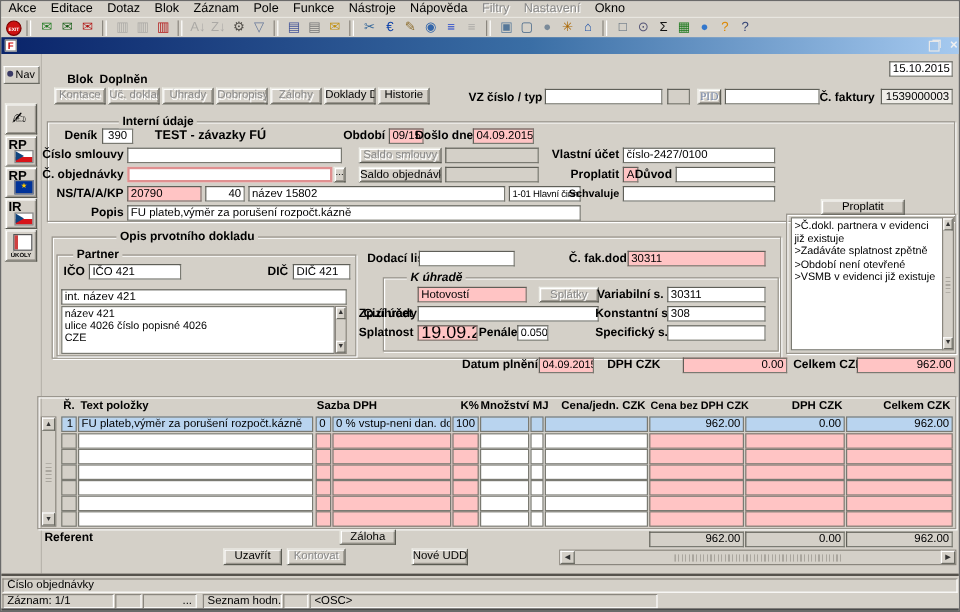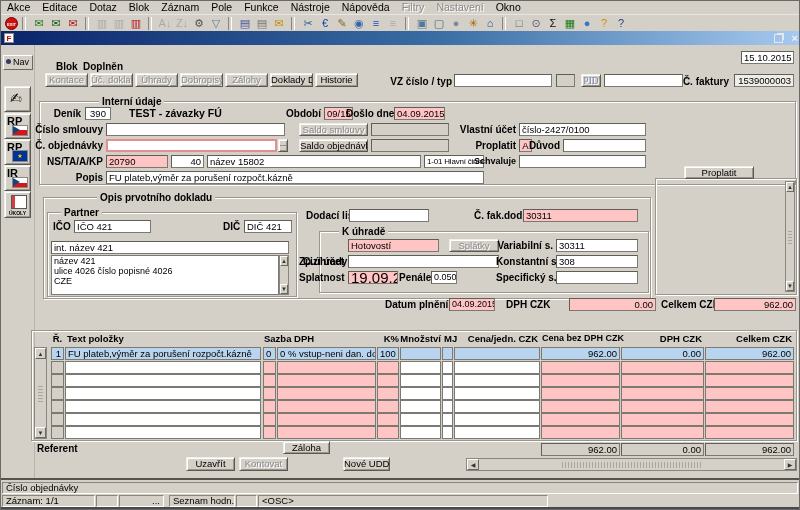--- a/index.html
+++ b/index.html
@@ -213,20 +213,26 @@
   <div class="fld" style="left:206px;top:154px;width:214px;">název 15802</div>
   <div class="fld" style="left:423px;top:154px;width:60px;font-size:8px;letter-spacing:-0.2px;">1-01 Hlavní činnost</div>
   <span class="lbl r" style="left:470px;top:154px;width:45px;font-size:9px;">Schvaluje</span>
   <div class="fld" style="left:518px;top:154px;width:127px;"></div>
 
   <span class="lbl r" style="left:60px;top:170px;width:42px;">Popis</span>
   <div class="fld" style="left:105px;top:170px;width:378px;">FU plateb,výměr za porušení rozpočt.kázně</div>
 
   <div class="btn" style="left:683px;top:165px;width:70px;height:13px;z-index:3;">Proplatit</div>
   <div class="groove" style="left:654px;top:177px;width:142px;height:117px;"></div>
+  <div style="position:absolute;left:658px;top:180px;width:127px;height:111px;background:#fff;border:1px solid #7a7a72;box-sizing:border-box;overflow:hidden;font-size:9px;line-height:10.5px;padding:1px 2px;">
+      <div>&gt;Č.dokl. partnera v evidenci již existuje</div>
+      <div>&gt;Zadáváte splatnost zpětně</div>
+      <div>&gt;Období není otevřené</div>
+      <div>&gt;VSMB v evidenci již existuje</div>
+    </div>
   <div class="sb" style="left:784px;top:180px;width:10px;height:111px;">
     <span class="ar" style="left:0;top:0;width:8px;height:10px;">▲</span>
     <span class="dotsv" style="left:2px;top:48px;width:4px;height:14px;"></span>
     <span class="ar" style="left:0;bottom:0;width:8px;height:10px;">▼</span>
   </div>
 
   <div class="groove" style="left:42px;top:196px;width:608px;height:102px;"></div>
   <span class="legend" style="left:96px;top:191px;">Opis prvotního dokladu</span>
 
   <div class="groove" style="left:46px;top:211px;width:250px;height:85px;"></div>
@@ -245,21 +251,21 @@
     <span class="ar" style="left:0;top:0;width:8px;height:10px;">▲</span>
     <span class="ar" style="left:0;bottom:0;width:8px;height:10px;">▼</span>
   </div>
 
   <span class="lbl r" style="left:305px;top:208px;width:40px;">Dodací list</span>
   <div class="fld" style="left:348px;top:208px;width:80px;"></div>
   <span class="lbl r" style="left:473px;top:208px;width:45px;">Č. fak.dod</span>
   <div class="fld pink" style="left:522px;top:208px;width:115px;">30311</div>
 
   <div class="groove" style="left:318px;top:230px;width:330px;height:62px;"></div>
-  <span class="legend" style="left:338px;top:225px;">K úhradě</span>
+  <span class="legend" style="left:338px;top:225px;font-style:italic;">K úhradě</span>
   <span class="lbl r" style="left:298px;top:238px;width:45px;margin-top:16px;">Zp.úhrady</span>
   <div class="fld pink" style="left:347px;top:238px;width:91px;">Hotovostí</div>
   <div class="btn dis" style="left:448px;top:238px;width:50px;height:13px;">Splátky</div>
   <span class="lbl r" style="left:495px;top:238px;width:57px;">Variabilní s.</span>
   <div class="fld" style="left:555px;top:238px;width:82px;">30311</div>
   <span class="lbl r" style="left:298px;top:254px;width:45px;">Cizí účet</span>
   <div class="fld" style="left:347px;top:254px;width:151px;"></div>
   <span class="lbl r" style="left:495px;top:254px;width:57px;">Konstantní s.</span>
   <div class="fld" style="left:555px;top:254px;width:82px;">308</div>
   <span class="lbl r" style="left:298px;top:270px;width:45px;">Splatnost</span>

